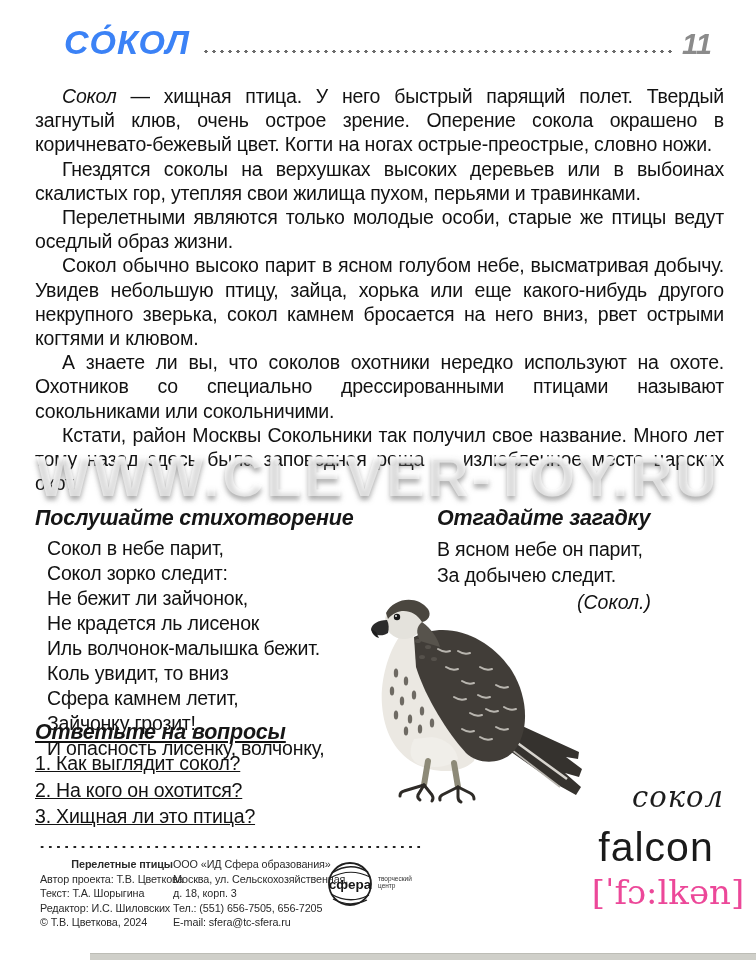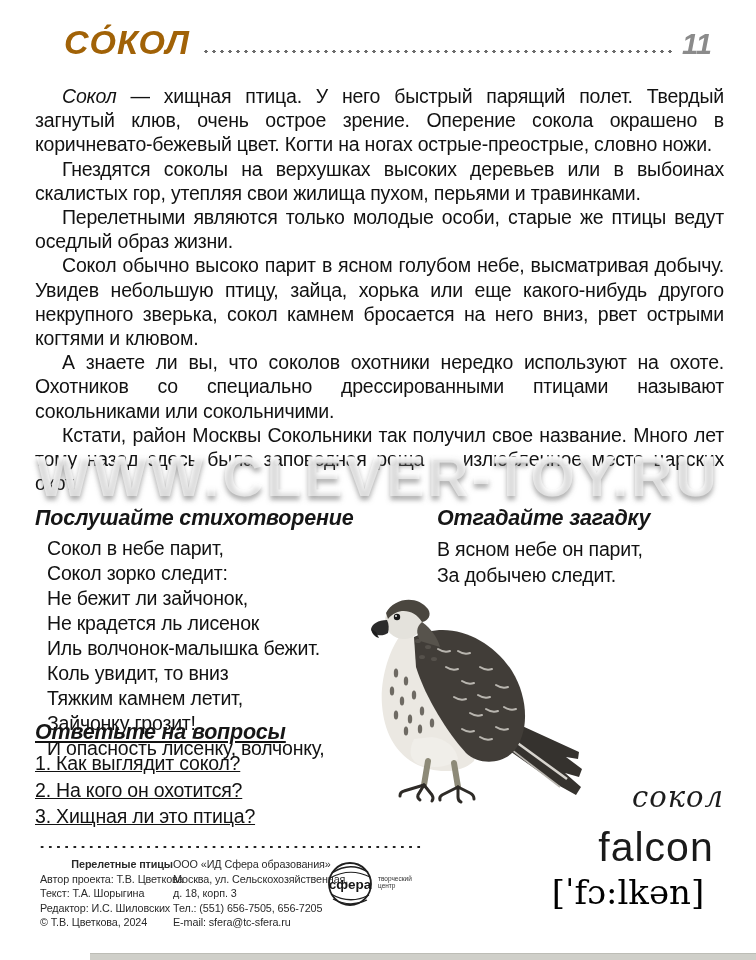--- a/index.html
+++ b/index.html
@@ -10,21 +10,21 @@
     font-family:"Liberation Sans", sans-serif; color:#121212;
   }
 
   
   .header-row {
     position:absolute; left:64px; right:44px; top:24px;
     display:flex; align-items:flex-end;
   }
   .page-title {
     font-size:34px; font-weight:bold; font-style:italic;
-    color:#a16207; letter-spacing:1px; line-height:1.1; white-space:nowrap;
+    color:#3b82f6; letter-spacing:1px; line-height:1.1; white-space:nowrap;
   }
   .dot-leader {
     flex:1 1 auto; height:5px; margin:0 10px 7px 12px;
     background-image:radial-gradient(circle, #6c6c6c 1.6px, transparent 1.7px);
     background-size:8px 5px; background-position:0 50%; background-repeat:repeat-x;
   }
   .page-number {
     font-size:29px; font-weight:bold; font-style:italic;
     color:#8b8b8b; line-height:1; padding-bottom:2px;
   }
@@ -74,22 +74,22 @@
     position:absolute; left:618px; top:780px; width:120px;
     font-family:"DejaVu Serif", serif; font-style:italic;
     font-size:29px; color:#1c1c1c; text-align:center; letter-spacing:1px;
   }
   .label-en {
     position:absolute; left:586px; top:824px; width:140px;
     font-size:41px; font-weight:400; color:#1a1a1a;
     text-align:center; letter-spacing:1px;
   }
   .label-ipa {
-    position:absolute; left:540px; top:872px; width:176px;
-    font-family:"DejaVu Serif", serif; font-size:34px; color:#000000;
+    position:absolute; left:580px; top:872px; width:176px;
+    font-family:"DejaVu Serif", serif; font-size:34px; color:#ec4899;
     text-align:center; letter-spacing:0px;
   }
 
   
   .dotted-separator {
     position:absolute; left:38px; top:845px; width:384px; height:4px;
     background-image:radial-gradient(circle, #222 1.3px, transparent 1.4px);
     background-size:8.2px 4px; background-position:0 50%; background-repeat:repeat-x;
   }
   .footer { position:absolute; left:40px; top:857px; width:480px; display:flex; }
@@ -132,29 +132,30 @@
   <div class="watermark">WWW.CLEVER-TOY.RU</div>
 
   <div class="poem-block">
     <div class="section-heading">Послушайте стихотворение</div>
     <div class="poem-line">Сокол в небе парит,</div>
     <div class="poem-line">Сокол зорко следит:</div>
     <div class="poem-line">Не бежит ли зайчонок,</div>
     <div class="poem-line">Не крадется ль лисенок</div>
     <div class="poem-line">Иль волчонок-малышка бежит.</div>
     <div class="poem-line">Коль увидит, то вниз</div>
-    <div class="poem-line">Тяжким камнем летит,</div>
+    <div class="poem-line">Сфера камнем летит,</div>
     <div class="poem-line">Зайчонку грозит!</div>
     <div class="poem-line">И опасность лисенку, волчонку,</div>
   </div>
 
   <div class="riddle-block">
     <div class="section-heading">Отгадайте загадку</div>
     <div class="riddle-line">В ясном небе он парит,</div>
     <div class="riddle-line">За добычею следит.</div>
+    <div class="riddle-answer">(Сокол.)</div>
   </div>
 
   <div class="bird-wrap">
     <svg width="232" height="220" viewBox="0 0 232 220">
 
       <path d="M128 148 L196 196 L214 206 L219 198 L203 184 L217 188 L220 180 L204 168 L216 170 L217 163 L158 136 Z" fill="#35322e"></path>
       <path d="M150 150 L205 190" stroke="#d8d5cf" stroke-width="2.5" fill="none"></path>
       <path d="M146 158 L198 198" stroke="#b9b6b0" stroke-width="1.6" fill="none"></path>
 
       <path d="M40 44 C26 62 18 92 20 116 C22 142 32 162 52 174 C74 186 100 184 112 172 C118 150 110 120 96 92 C82 66 60 48 40 44 Z" fill="#ebe8e2"></path>

